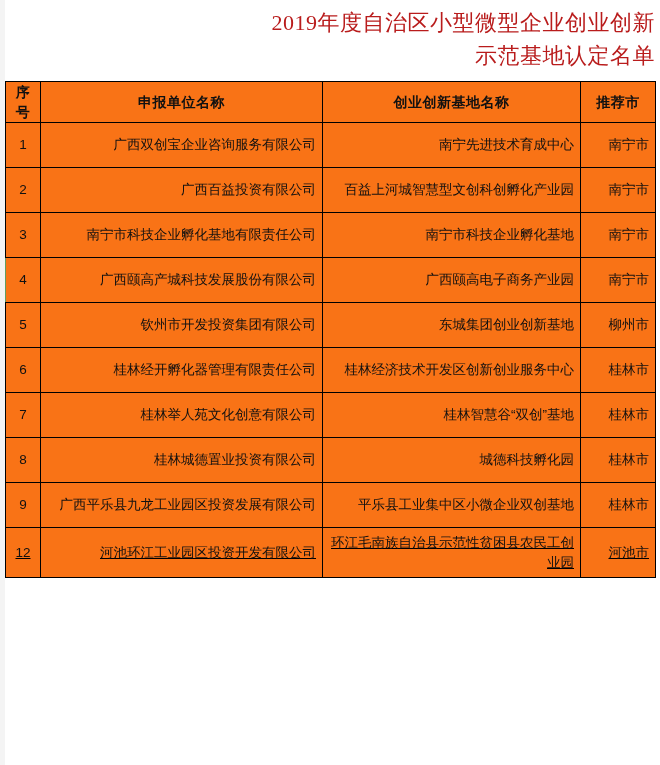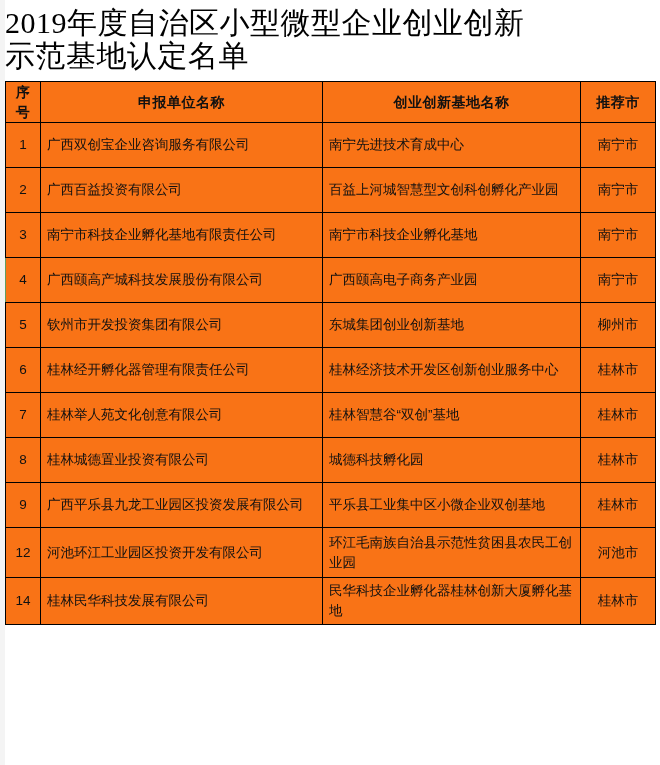--- a/index.html
+++ b/index.html
@@ -27,25 +27,25 @@
     left: 0; top: 0;
     width: 5px; height: 765px;
     background: #f4f4f4;
     pointer-events: none;
   }
   .doc-title {
     position: absolute;
     left: 5px;
     top: 6px;
     width: 650px;
-    text-align: left;
+    text-align: right;
     font-family: "Liberation Serif", "DejaVu Serif", serif;
-    font-size: 30px;
+    font-size: 22px;
     line-height: 33px;
-    color: #000000;
+    color: #b91c1c;
     letter-spacing: 0.5px;
     white-space: nowrap;
   }
   .doc-title .line2 {
     display: block;
   }
   table.list-table {
     position: absolute;
     left: 5px;
     top: 81px;
@@ -76,28 +76,28 @@
   col.c-unit  { width: 282px; }
   col.c-base  { width: 258px; }
   col.c-city  { width: 75px;  }
 
   td.idx {
     text-align: center;
     font-size: 13px;
     color: #222;
   }
   td.unit, td.base {
-    text-align: left;
+    text-align: right;
   }
   td.city {
-    text-align: center;
+    text-align: right;
   }
   tbody tr { height: 45px; }
   tbody tr.tall { height: 47px; }
-  tbody tr.tall2 { height: 50px; }
+  tbody tr.tall2 { height: 50px; text-decoration: underline; }
   
   tbody tr.row-highlight > td.idx {
     border-left: 1px solid #5f9e62;
   }
 </style>
 </head>
 <body>
 
 <div id="page">
 
@@ -175,22 +175,16 @@
           <td class="unit">广西平乐县九龙工业园区投资发展有限公司</td>
           <td class="base">平乐县工业集中区小微企业双创基地</td>
           <td class="city">桂林市</td>
         </tr>
         <tr class="tall2">
           <td class="idx">12</td>
           <td class="unit">河池环江工业园区投资开发有限公司</td>
           <td class="base">环江毛南族自治县示范性贫困县农民工创业园</td>
           <td class="city">河池市</td>
         </tr>
-        <tr class="tall">
-          <td class="idx">14</td>
-          <td class="unit">桂林民华科技发展有限公司</td>
-          <td class="base">民华科技企业孵化器桂林创新大厦孵化基地</td>
-          <td class="city">桂林市</td>
-        </tr>
       </tbody>
   </table>
 
 </div>
 
 </body></html>

